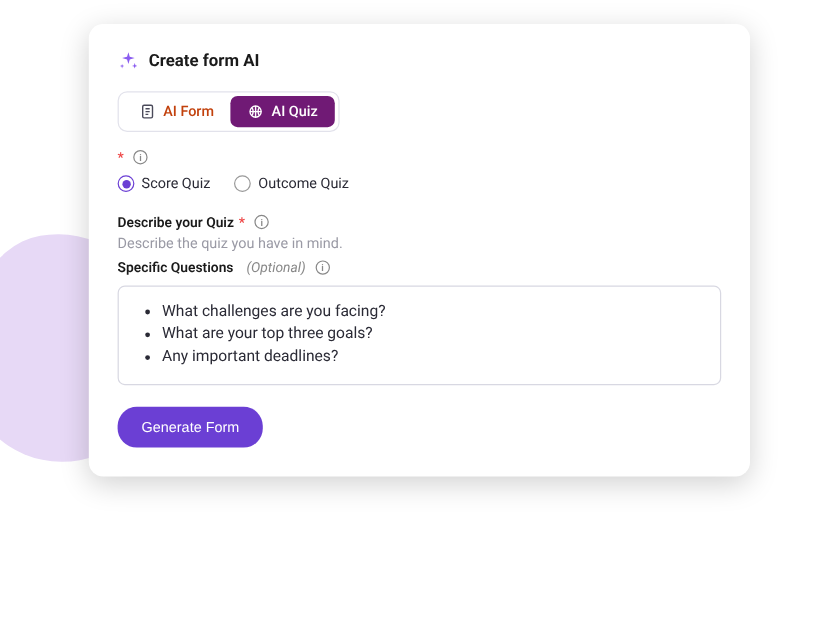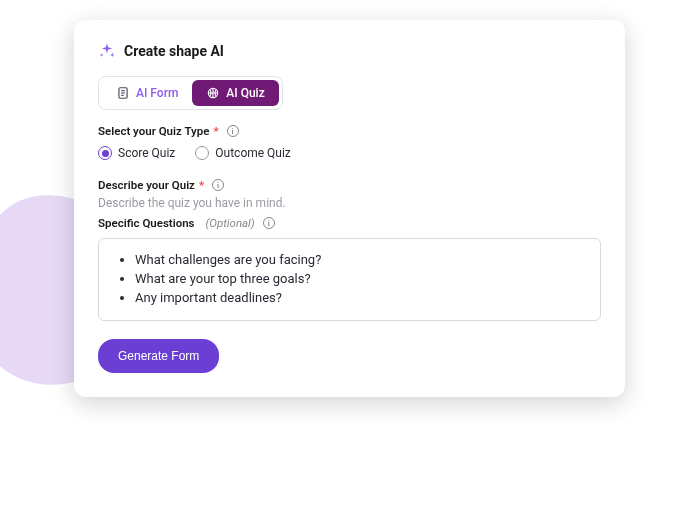--- a/index.html
+++ b/index.html
@@ -56,21 +56,21 @@
 }
 .tab {
   display: flex;
   align-items: center;
   gap: 6px;
   padding: 6px 14px;
   border-radius: 6px;
   font-size: 12px;
   font-weight: 500;
   cursor: pointer;
-  color: #8b5cf6;
+  color: #c2410c;
 }
 .tab.active {
   background: #701a75;
   color: #fff;
 }
 .tab-icon { width: 14px; height: 14px; }
 .desc {
   font-size: 11.5px;
   color: #3a3a45;
   line-height: 1.5;
@@ -175,21 +175,21 @@
 <div class="blob"></div>
 
 <div class="card">
 
   <div class="header">
     <svg class="sparkle" viewBox="0 0 24 24" fill="#8a5cf0">
       <path d="M12 2l1.5 5L19 8.5 13.5 10 12 15l-1.5-5L5 8.5 10.5 7z"></path>
       <path d="M19 14l.8 2.5L22 17.2l-2.2.7L19 20l-.8-2.1-2.2-.7 2.2-.7z"></path>
       <path d="M5 15l.6 1.8L7.5 17.4l-1.9.6L5 20l-.6-2-1.9-.6 1.9-.6z"></path>
     </svg>
-    <div class="title">Create shape AI</div>
+    <div class="title">Create form AI</div>
   </div>
 
   <div class="tabs">
     <div class="tab">
       <svg class="tab-icon" viewBox="0 0 24 24" fill="none" stroke="#4a4a5a" stroke-width="2">
         <rect x="5" y="3" width="14" height="18" rx="2"></rect>
         <line x1="9" y1="8" x2="15" y2="8"></line>
         <line x1="9" y1="12" x2="15" y2="12"></line>
         <line x1="9" y1="16" x2="13" y2="16"></line>
       </svg>
@@ -199,21 +199,20 @@
       <svg class="tab-icon" viewBox="0 0 24 24" fill="none" stroke="#fff" stroke-width="2">
         <circle cx="12" cy="12" r="8"></circle>
         <path d="M12 4v16M4 12h16M7 7c2 2 2 8 0 10M17 7c-2 2-2 8 0 10"></path>
       </svg>
       <span>AI Quiz</span>
     </div>
   </div>
 
 
   <div class="field-label">
-    <span>Select your Quiz Type</span>
       <span class="req">*</span>
     <span class="info-icon">i</span>
   </div>
   <div class="radio-group">
     <div class="radio-item">
       <span class="radio checked"></span>
       <span class="radio-label">Score Quiz</span>
     </div>
     <div class="radio-item">
       <span class="radio"></span>

